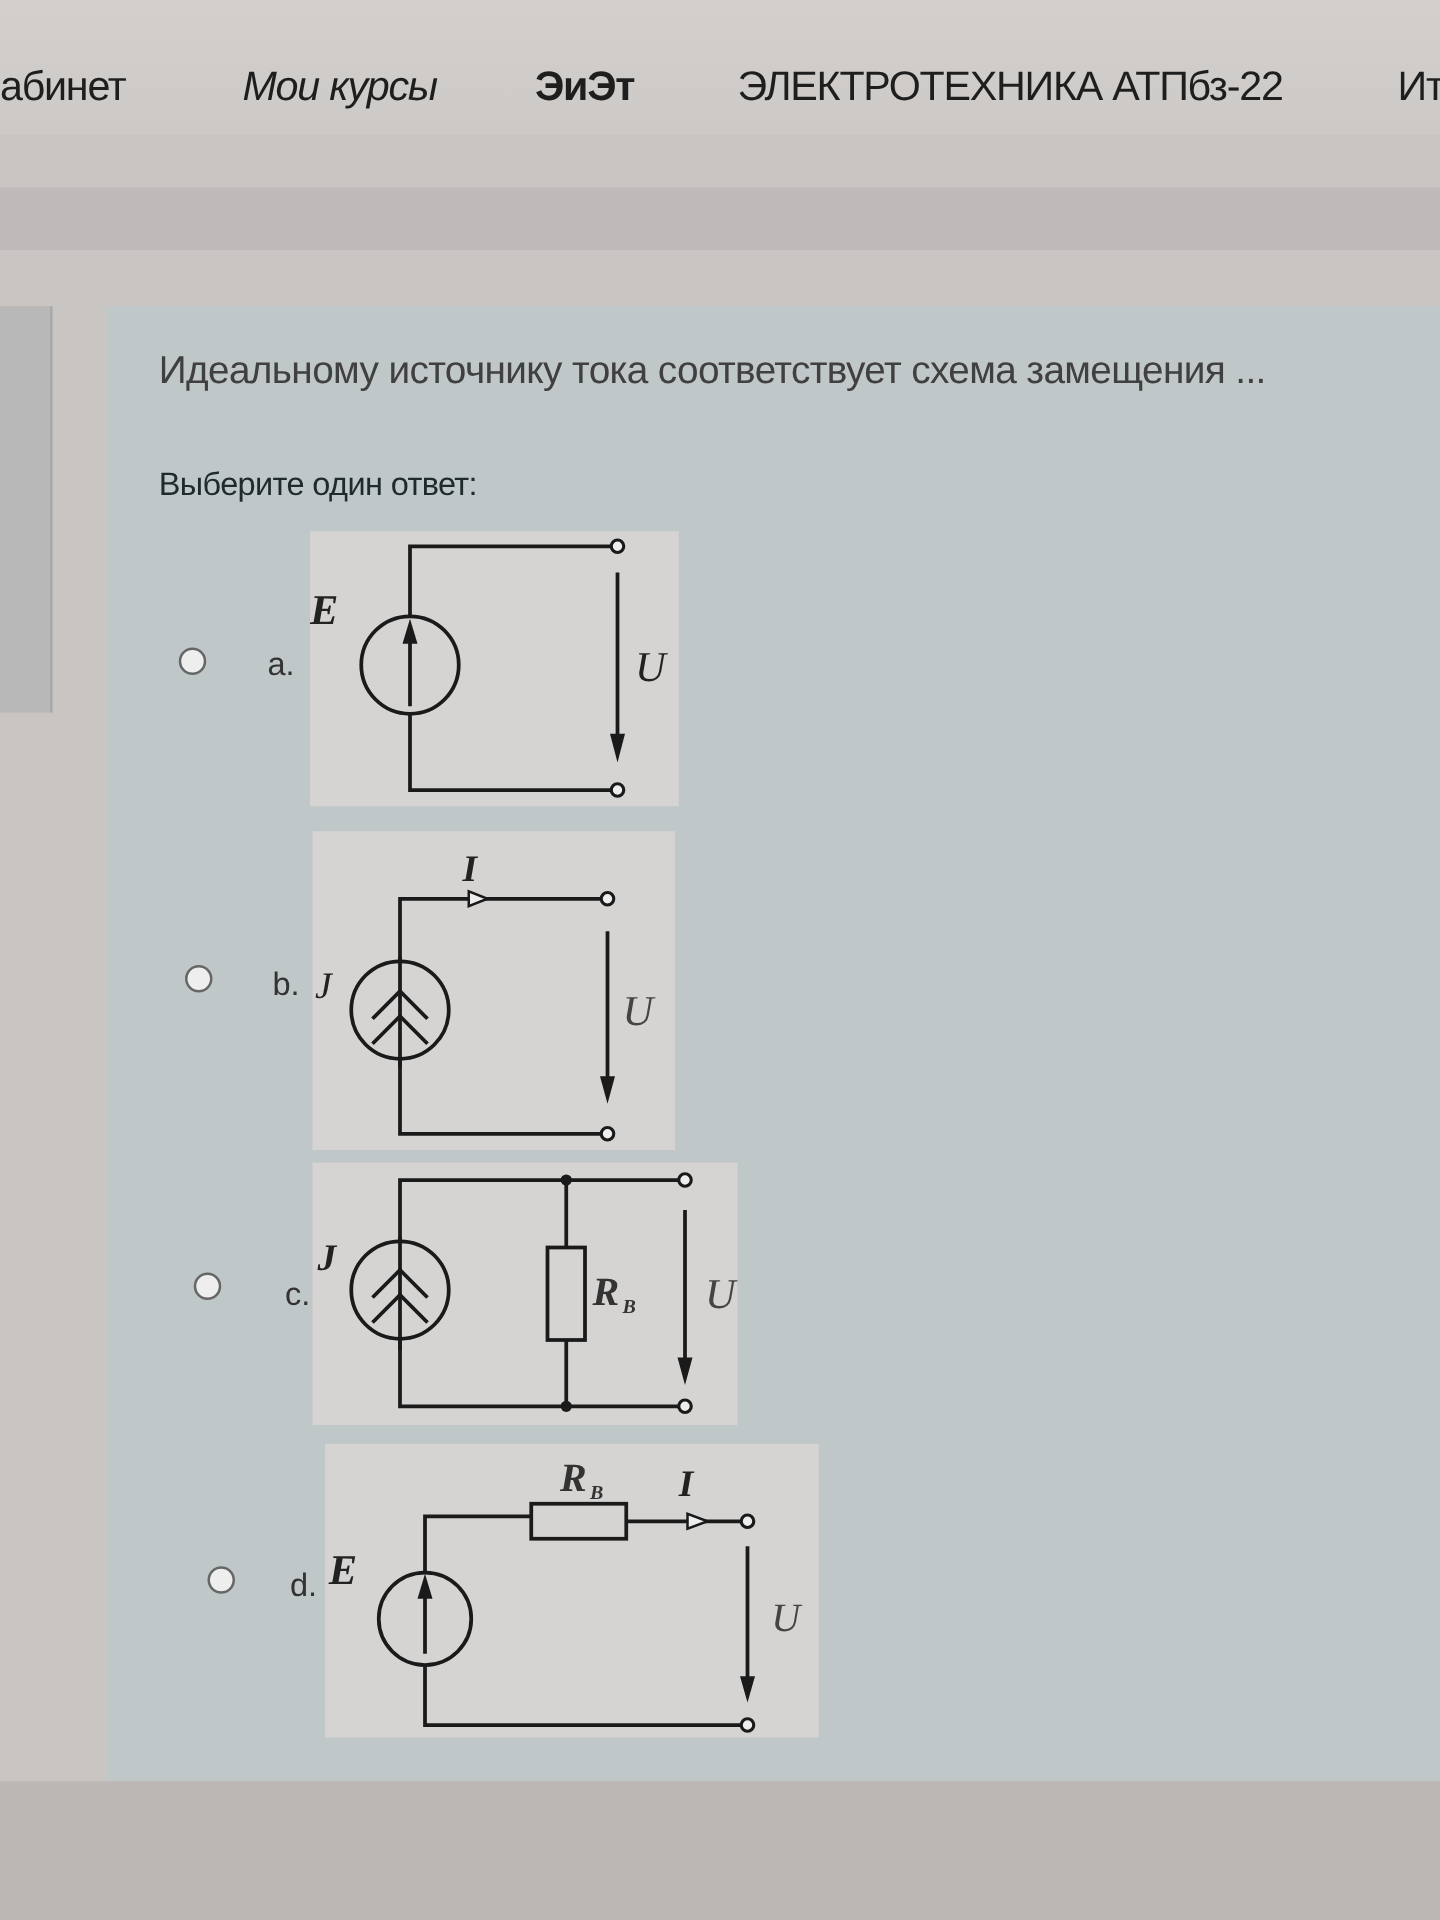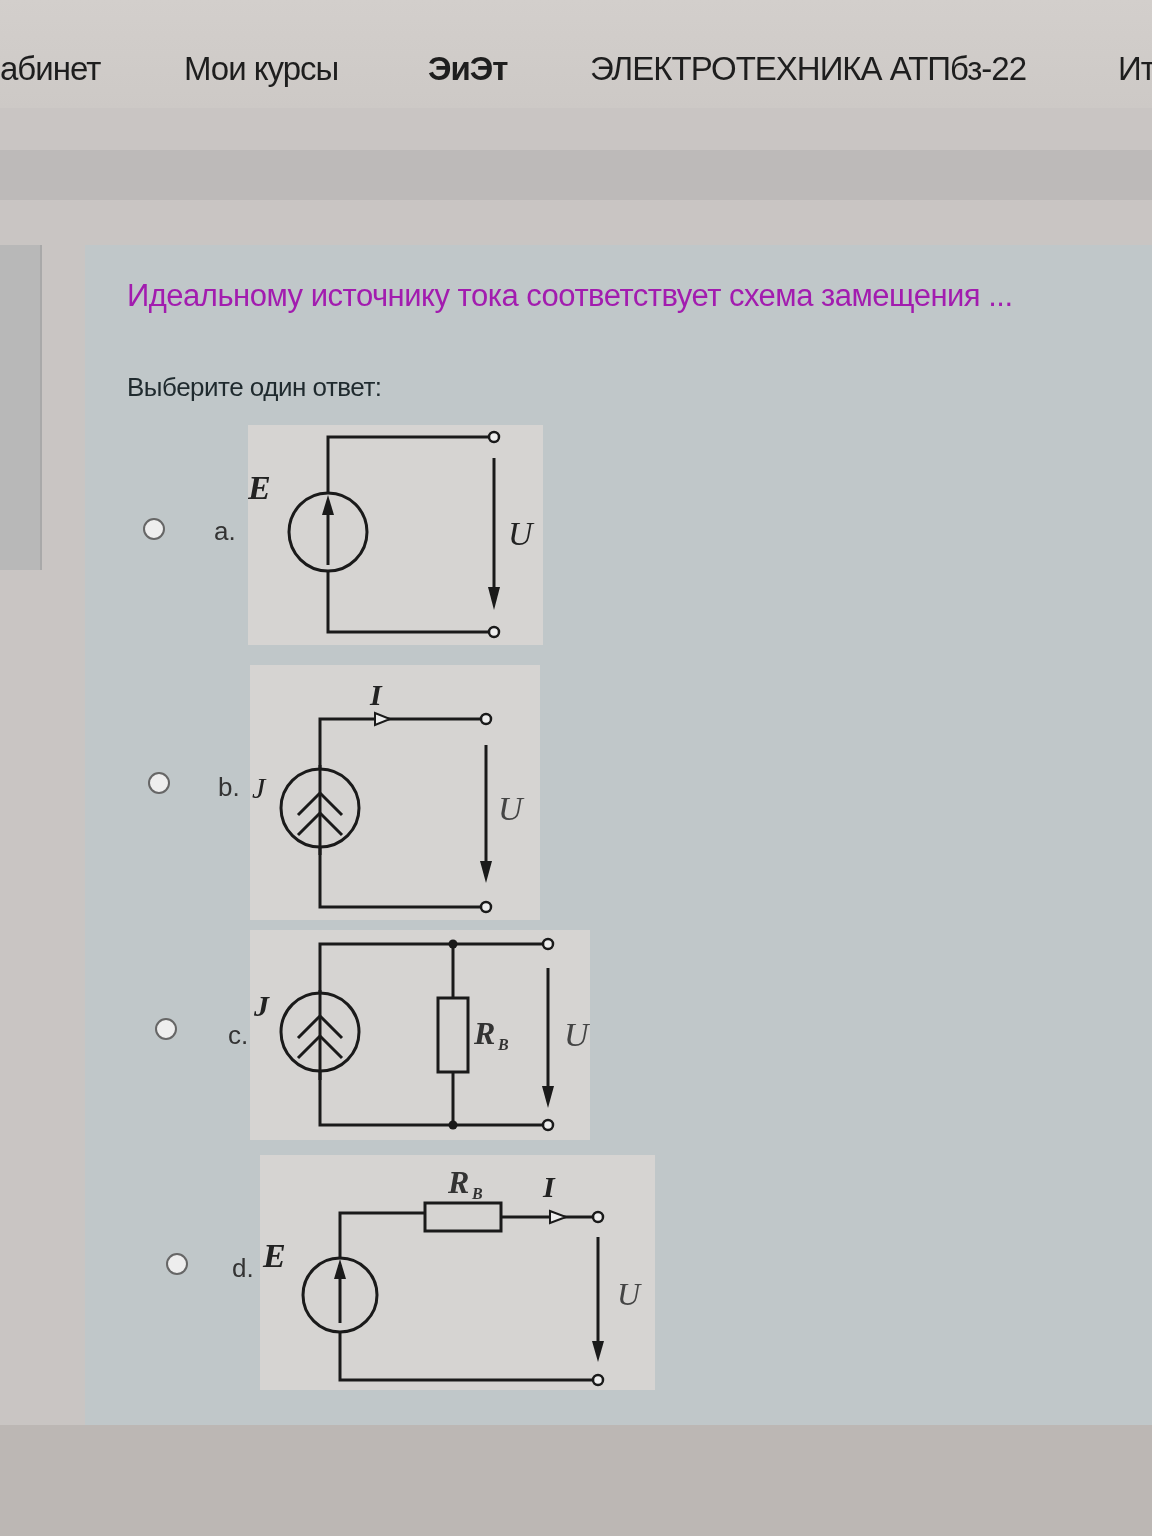--- a/index.html
+++ b/index.html
@@ -23,21 +23,21 @@
   }
   .left-panel {
     position:absolute; left:0; top:245px; width:40px; height:325px;
     background:#b8b8b8; border-right:2px solid #a9a9a9;
   }
   .question-panel {
     position:absolute; left:85px; top:245px; width:1067px; height:1180px;
     background:#c0c7c9;
   }
   .qtext {
-    position:absolute; left:127px; top:278px; font-size:31px; color:#a21caf;
+    position:absolute; left:127px; top:278px; font-size:31px; color:#404040;
     letter-spacing:-0.5px; white-space:nowrap;
   }
   .prompt {
     position:absolute; left:127px; top:372px; font-size:26px; color:#1f2a2e;
     letter-spacing:-0.5px;
   }
   .option {
     position:absolute; display:block;
   }
   .radio {
@@ -55,21 +55,21 @@
   .bottom-bar {
     position:absolute; left:0; top:1425px; width:1152px; height:111px;
     background:#bcb7b4;
   }
 </style>
 </head>
 <body>
 
 <div class="navbar">
   <span class="nav-item" style="left:0px;">абинет</span>
-  <span class="nav-item" style="left:184px;">Мои курсы</span>
+  <span class="nav-item" style="left:194px;font-style:italic;">Мои курсы</span>
   <span class="nav-item" style="left:428px;font-weight:bold;">ЭиЭт</span>
   <span class="nav-item" style="left:590px;text-align:center;">ЭЛЕКТРОТЕХНИКА АТПбз-22</span>
   <span class="nav-item" style="left:1118px;">Ит</span>
 </div>
 <div class="nav-strip"></div>
 
 <div class="left-panel"></div>
 
 <div class="question-panel"></div>
 

